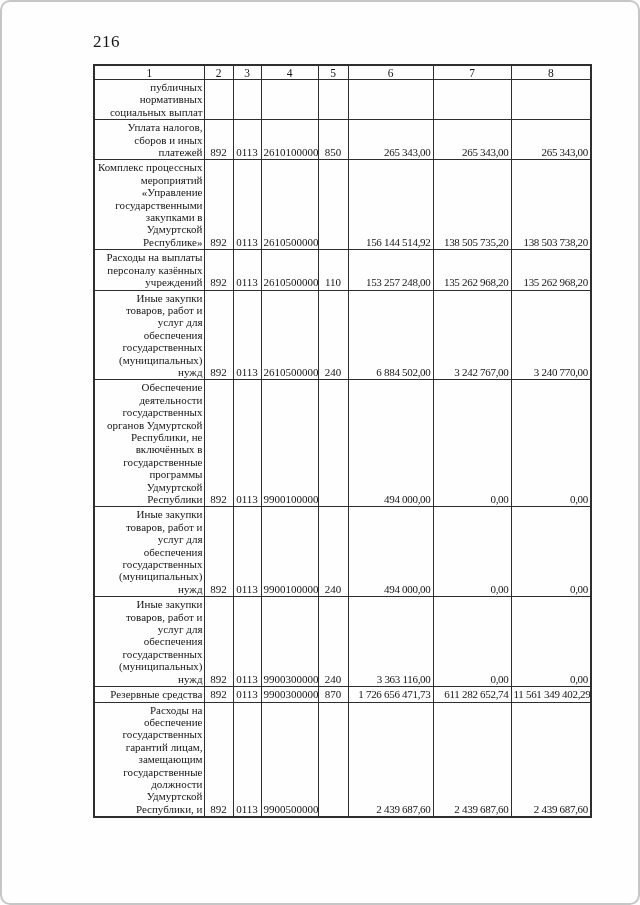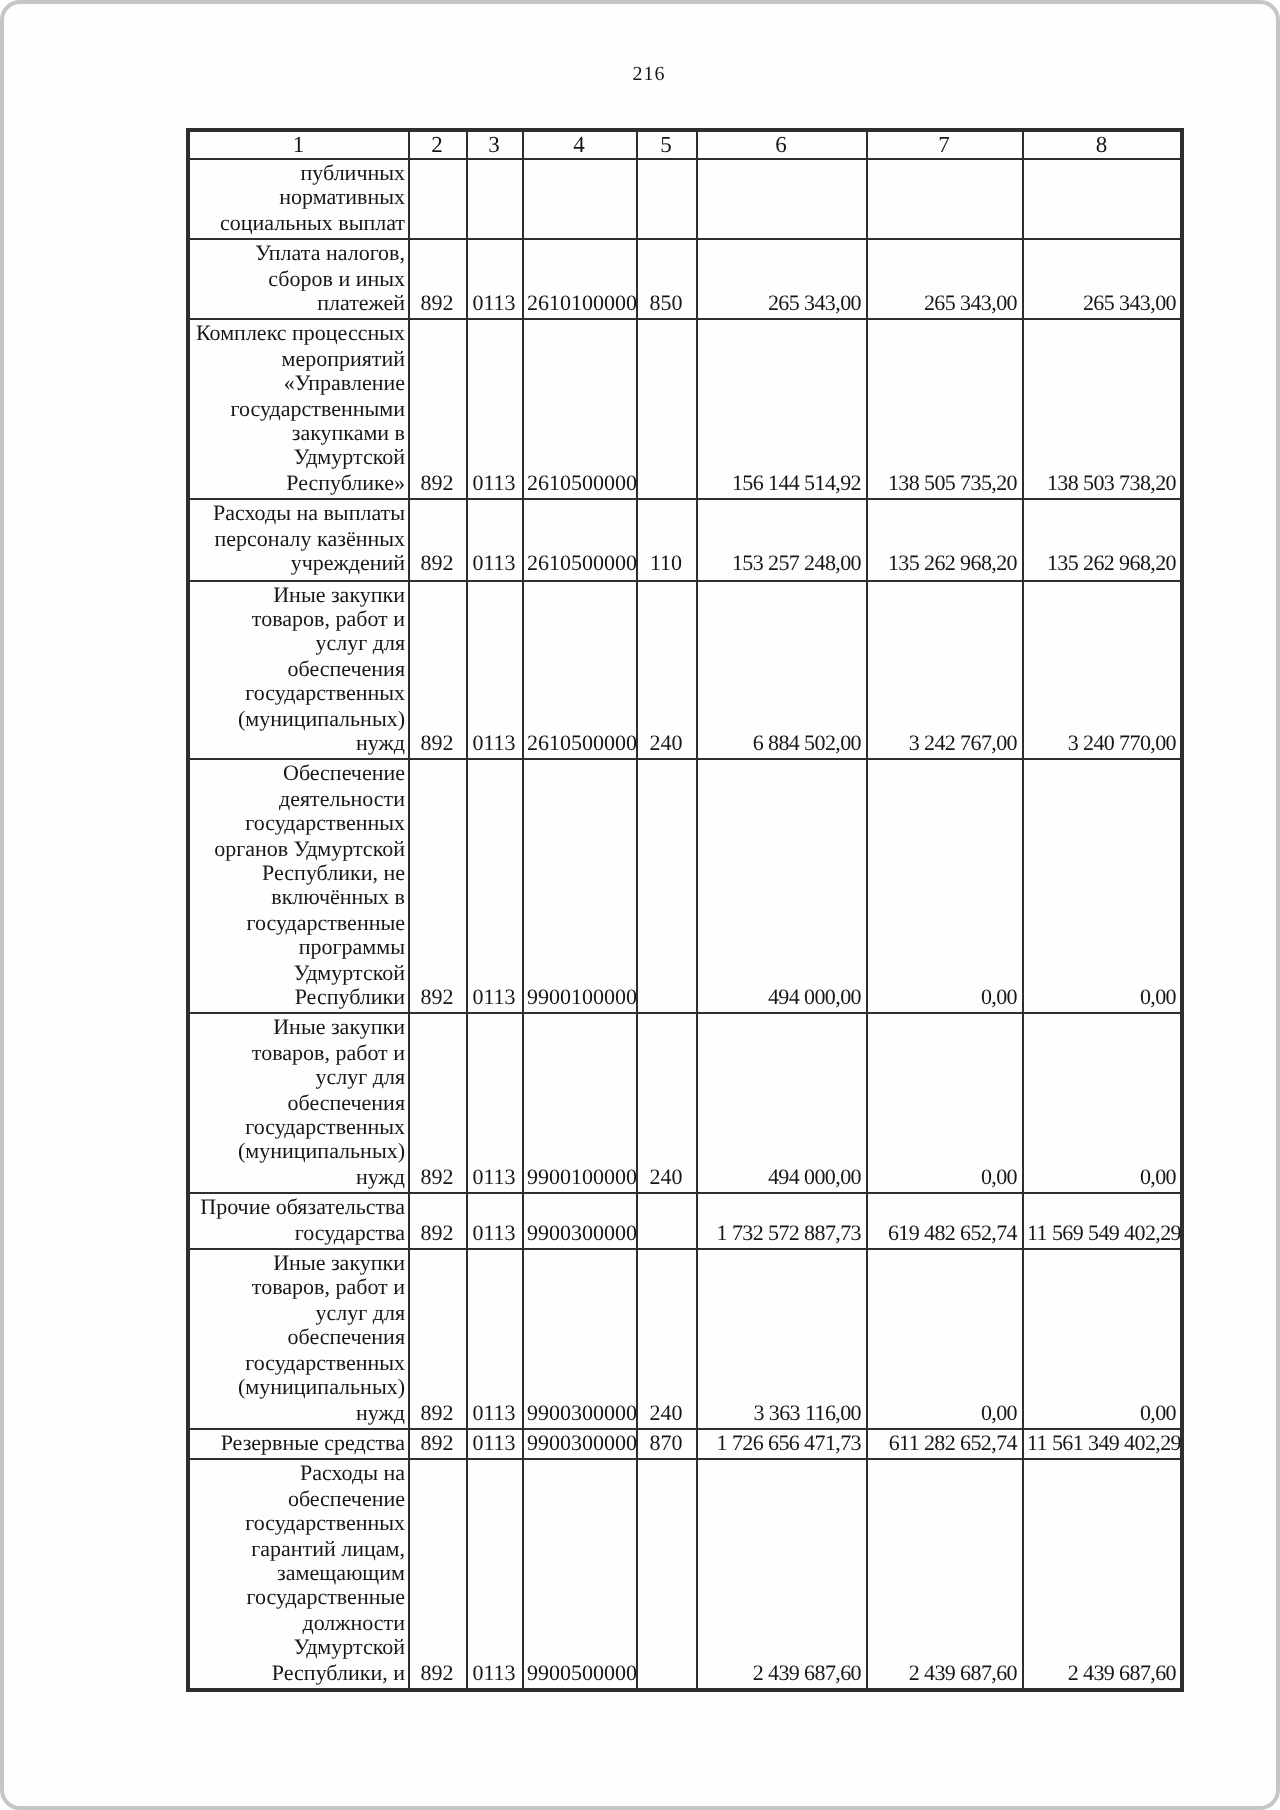--- a/index.html
+++ b/index.html
@@ -13,23 +13,22 @@
     box-sizing:border-box;
     width:640px;height:905px;
     border:2px solid #c6c6c6;
     border-radius:10px;
     background:#fefefe;
     position:relative;
     overflow:hidden;
   }
   .page-number{
     position:absolute;
-    top:30px;left:74px;width:497px;
-    text-align:center;
-    font-size:10px;
+    top:30px;left:91px;width:497px;
+    font-size:17px;
     letter-spacing:0.5px;
   }
   table.budget-table{
     position:absolute;
     top:62px;left:91px;
     width:497px;
     border-collapse:collapse;
     table-layout:fixed;
     border:2px solid #2e2e2e;
   }
@@ -166,30 +165,20 @@
           <td class="c0">Иные закупки товаров, работ и услуг для обеспечения государственных (муниципальных) нужд</td>
           <td class="c1">892</td>
           <td class="c2">0113</td>
           <td class="c3">9900100000</td>
           <td class="c4">240</td>
           <td class="c5">494 000,00</td>
           <td class="c6">0,00</td>
           <td class="c7">0,00</td>
         </tr>
         <tr>
-          <td class="c0">Прочие обязательства государства</td>
-          <td class="c1">892</td>
-          <td class="c2">0113</td>
-          <td class="c3">9900300000</td>
-          <td class="c4"></td>
-          <td class="c5">1 732 572 887,73</td>
-          <td class="c6">619 482 652,74</td>
-          <td class="c7">11 569 549 402,29</td>
-        </tr>
-        <tr>
           <td class="c0">Иные закупки товаров, работ и услуг для обеспечения государственных (муниципальных) нужд</td>
           <td class="c1">892</td>
           <td class="c2">0113</td>
           <td class="c3">9900300000</td>
           <td class="c4">240</td>
           <td class="c5">3 363 116,00</td>
           <td class="c6">0,00</td>
           <td class="c7">0,00</td>
         </tr>
         <tr>

